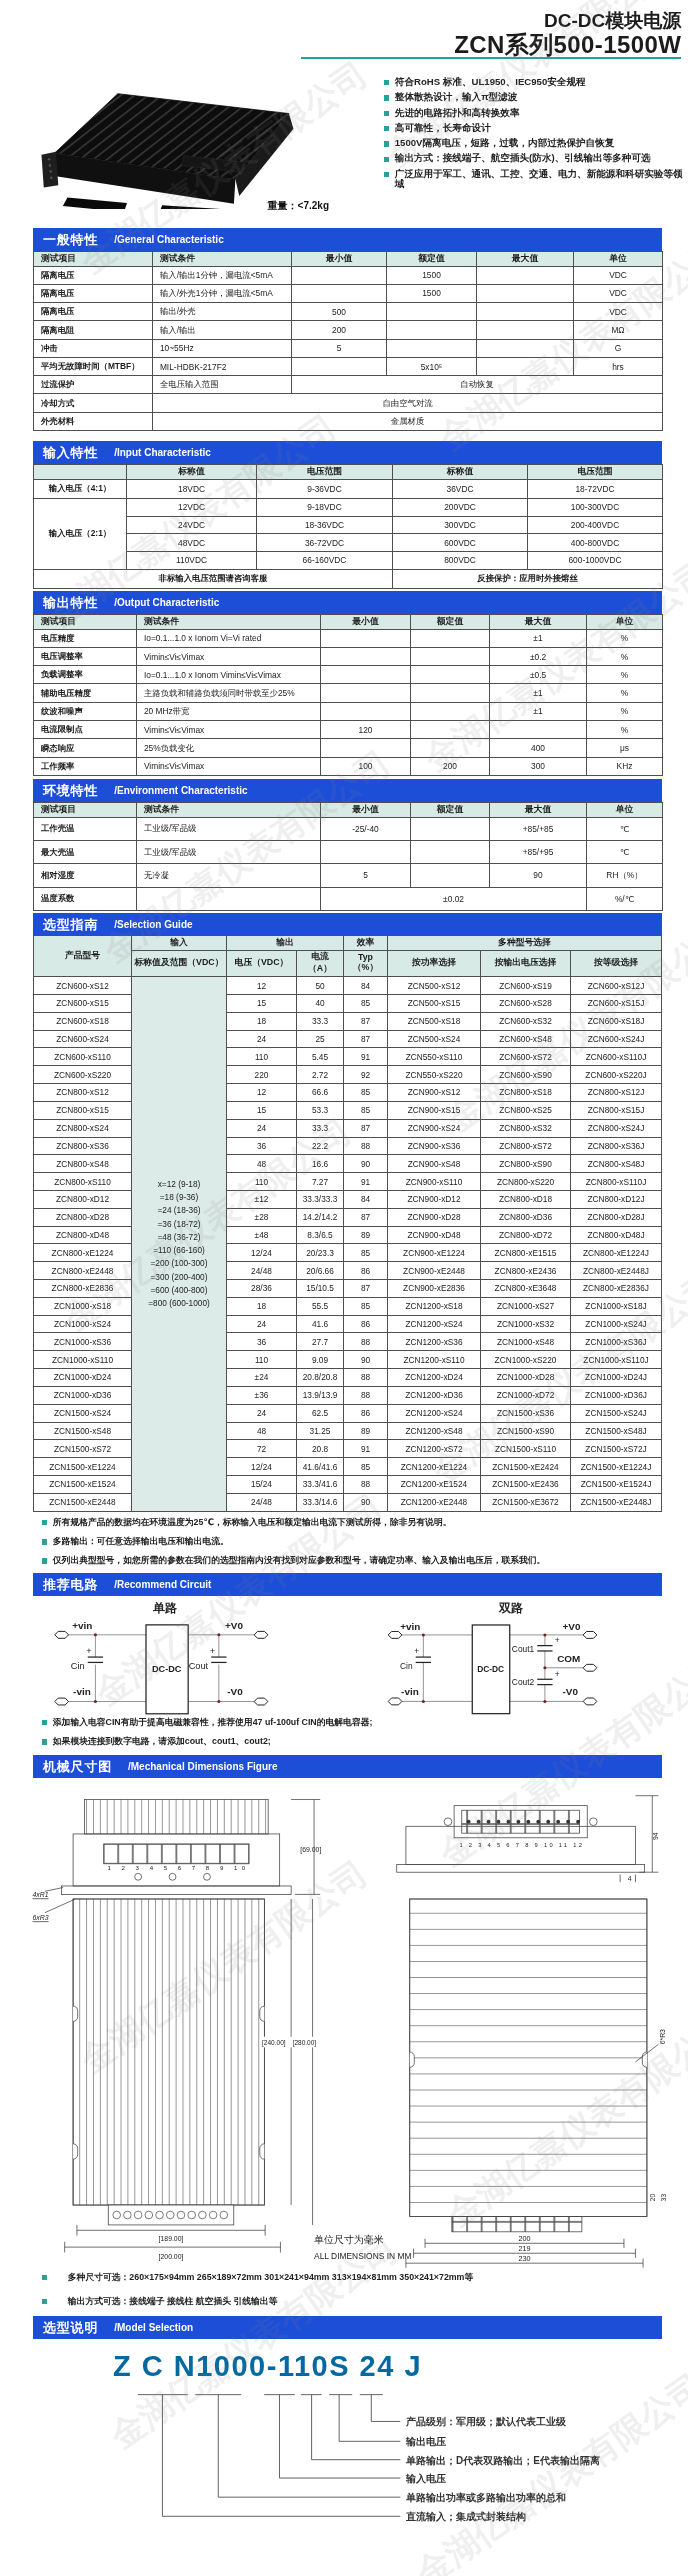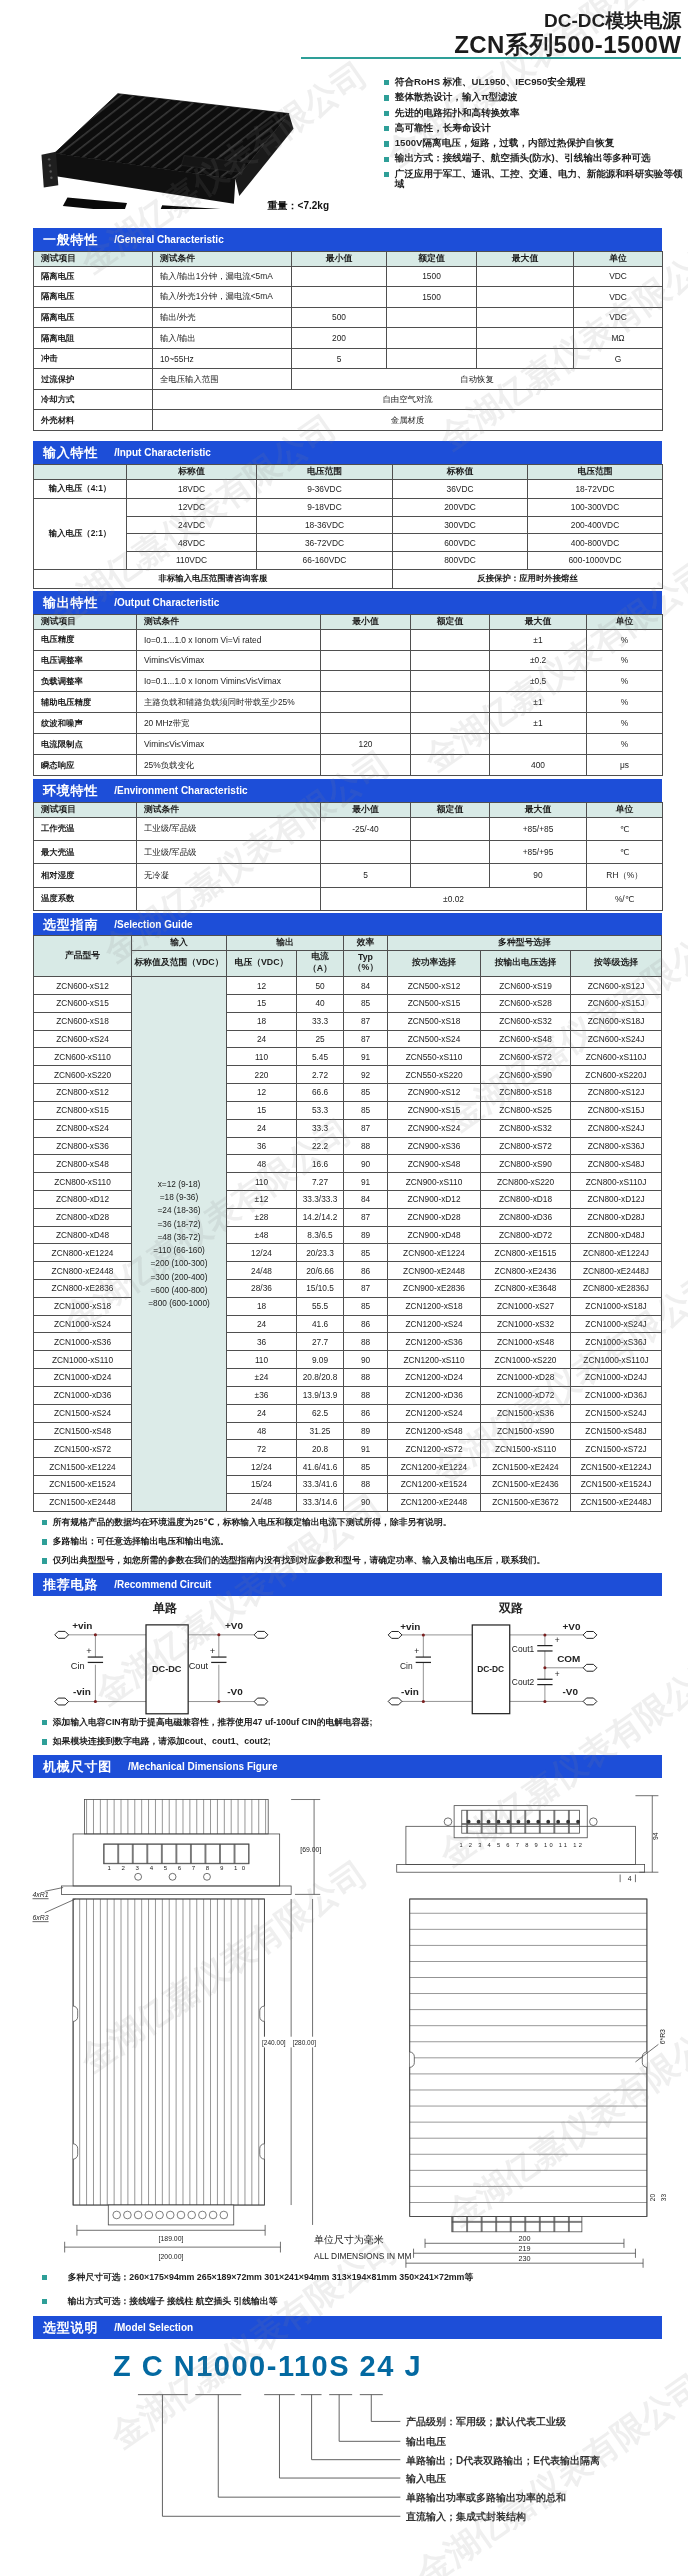--- a/index.html
+++ b/index.html
@@ -185,20 +185,28 @@
         </tr>
         <tr>
           <td class="la b">冲击</td>
           <td class="la">10~55Hz</td>
           <td>5</td>
           <td></td>
           <td></td>
           <td>G</td>
         </tr>
         <tr>
+          <td class="la b">平均无故障时间（MTBF）</td>
+          <td class="la">MIL-HDBK-217F2</td>
+          <td></td>
+          <td>5x10⁵</td>
+          <td></td>
+          <td>hrs</td>
+        </tr>
+        <tr>
           <td class="la b">过流保护</td>
           <td class="la">全电压输入范围</td>
           <td colspan="4">自动恢复</td>
         </tr>
         <tr>
           <td class="la b">冷却方式</td>
           <td colspan="5">自由空气对流</td>
         </tr>
         <tr>
           <td class="la b">外壳材料</td>
@@ -344,20 +352,28 @@
           <td></td>
           <td>%</td>
         </tr>
         <tr>
           <td class="la b">瞬态响应</td>
           <td class="la">25%负载变化</td>
           <td></td>
           <td></td>
           <td>400</td>
           <td>μs</td>
+        </tr>
+        <tr>
+          <td class="la b">工作频率</td>
+          <td class="la">Vimin≤Vi≤Vimax</td>
+          <td>100</td>
+          <td>200</td>
+          <td>300</td>
+          <td>KHz</td>
         </tr>
       </tbody>
     </table>
   </div>
 
 <div class="bar" style="top:779px">
   <span class="bzh">环境特性</span>
   <span class="ben">/Environment Characteristic</span>
 </div>
 <div id="table-env" class="tblwrap" style="top:802px">

